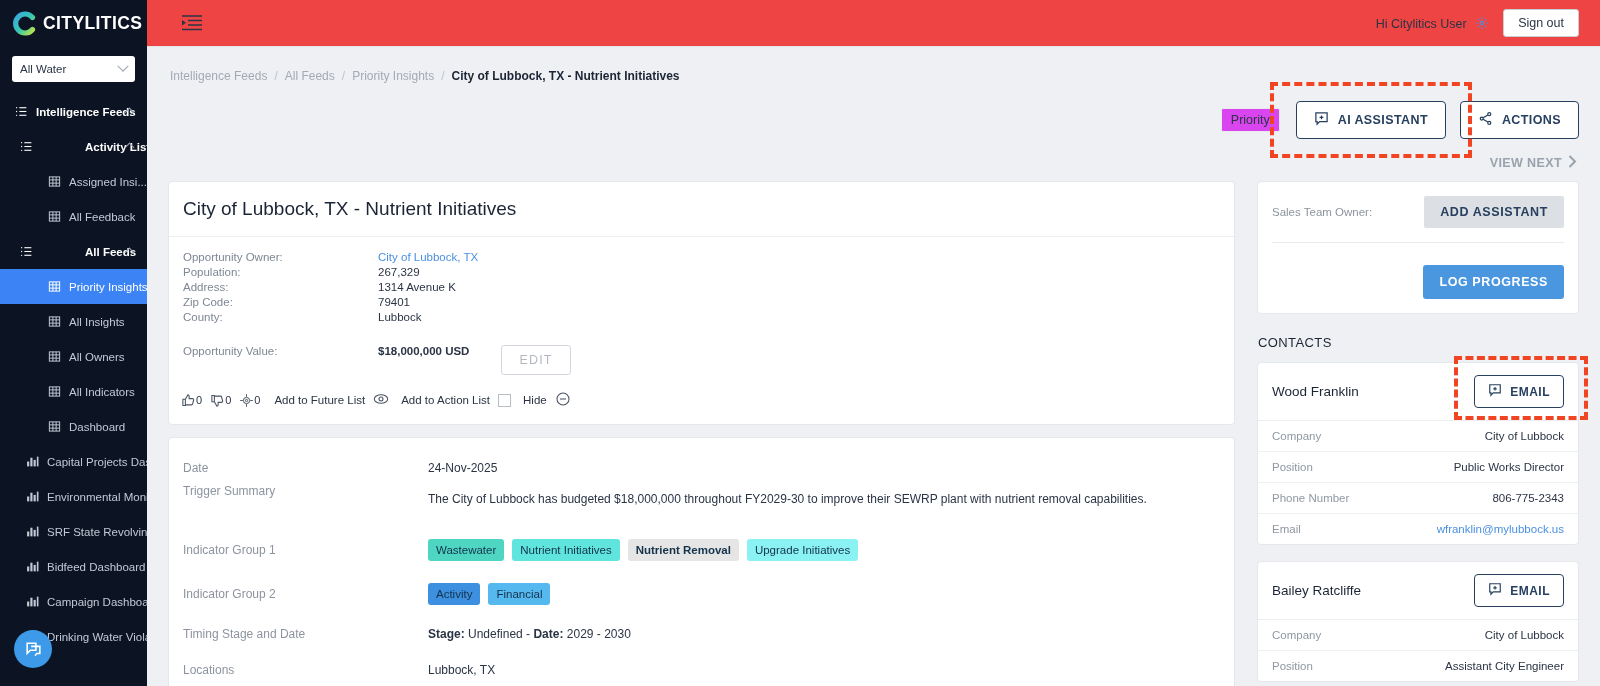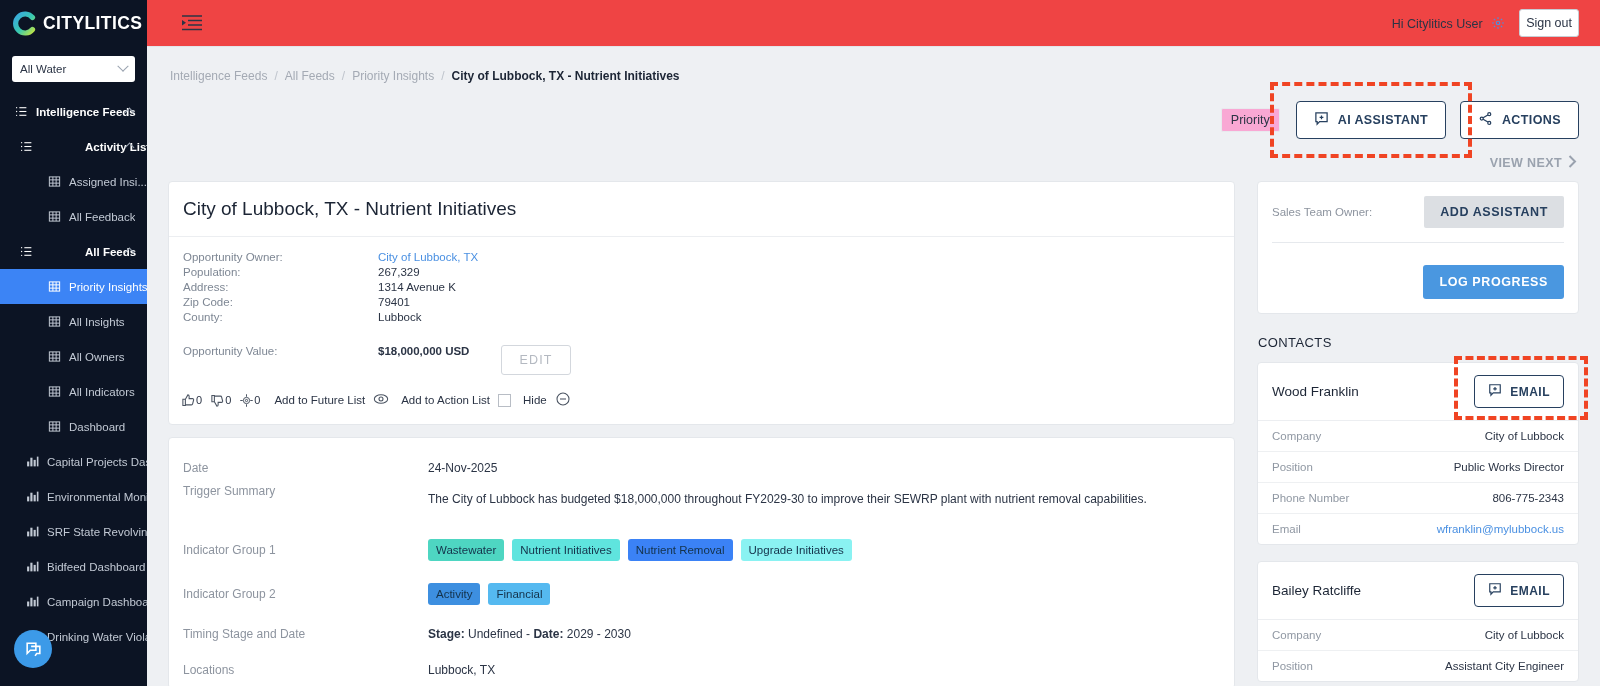--- a/index.html
+++ b/index.html
@@ -50,34 +50,34 @@
   .topbar {
     height: 47px; background: #ef4444; border-bottom: 1px solid #e2e5ea;
     display: flex; align-items: center; padding: 0 21px; flex: 0 0 47px;
   }
   .hamburger { width: 20px; height: 16px; display:flex; align-items:center; margin-left: 14px; }
   .topbar-right { margin-left: auto; display: flex; align-items: center; gap: 14px; }
   .greet { font-size: 12.5px; color: #2b3445; }
   .gear { width: 14px; height: 14px; display:inline-block; vertical-align: -2px; margin-left: 5px; }
   .signout {
     border: 1px solid #c8ccd3; background: #fff; border-radius: 3px;
-    font-size: 12.5px; color: #2b3445; padding: 6px 6px; cursor: pointer;
+    font-size: 12.5px; color: #2b3445; padding: 6px 14px; cursor: pointer;
     font-family: "Liberation Sans", sans-serif;
   }
 
   .content { flex: 1; overflow: hidden; position: relative; padding: 0 21px; }
 
   .crumbs { display: flex; align-items: center; gap: 7px; padding: 22px 0 0 2px; font-size: 12px; }
   .crumb { color: #a4aab4; }
   .crumb.cur { color: #1c2535; font-weight: 700; }
   .crumb-sep { color: #bfc4cc; }
 
   .action-row { display: flex; align-items: center; justify-content: flex-end; margin-top: 18px; position: relative; }
   .priority-chip {
-    background: #f9a8d4; border: 1px solid #e8eaee; font-size: 12.5px; color: #2b3445;
+    background: #d946ef; border: 1px solid #e8eaee; font-size: 12.5px; color: #2b3445;
     padding: 4px 9px; border-radius: 2px; margin-right: 16px;
   }
   .obtn {
     border: 1.5px solid #27405f; background: #fff; border-radius: 4px;
     color: #27405f; font-size: 12.5px; font-weight: 700; letter-spacing: .4px;
     padding: 9px 17px; display: flex; align-items: center; gap: 9px; cursor: pointer;
     font-family: "Liberation Sans", sans-serif;
   }
   .hl-dash { position: relative; }
   .hl-dash::before {
@@ -546,21 +546,21 @@
           </div>
           <div class="d-row summary">
             <span class="d-k">Trigger Summary</span>
             <span class="d-v">The City of Lubbock has budgeted $18,000,000 throughout FY2029-30 to improve their SEWRP plant with nutrient removal capabilities.</span>
           </div>
           <div class="d-row" style="min-height:44px">
             <span class="d-k">Indicator Group 1</span>
             <span class="tags" id="tags1">
                 <span class="tag" style="background: rgb(78, 214, 194);">Wastewater</span>
                 <span class="tag" style="background: rgb(95, 228, 222);">Nutrient Initiatives</span>
-                <span class="tag" style="background: #3b82f6;">Nutrient Removal</span>
+                <span class="tag" style="background: #e5e5e5; font-weight: bold;">Nutrient Removal</span>
                 <span class="tag" style="background: rgb(138, 242, 242);">Upgrade Initiatives</span>
               </span>
           </div>
           <div class="d-row" style="min-height:44px">
             <span class="d-k">Indicator Group 2</span>
             <span class="tags" id="tags2">
                 <span class="tag" style="background: rgb(61, 143, 224);">Activity</span>
                 <span class="tag" style="background: rgb(85, 185, 240);">Financial</span>
               </span>
           </div>

